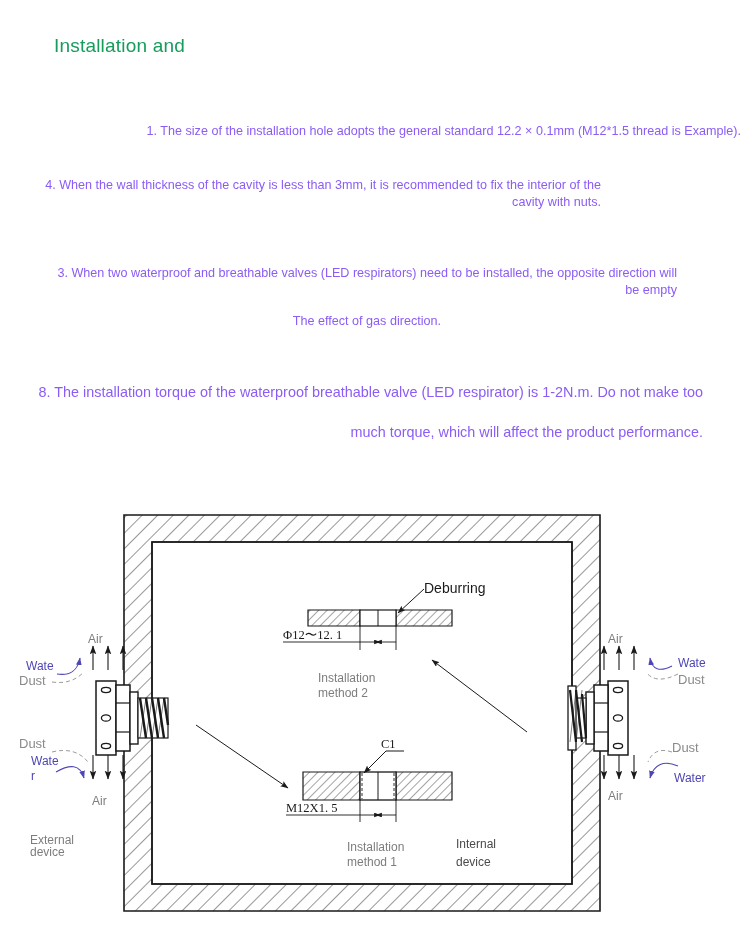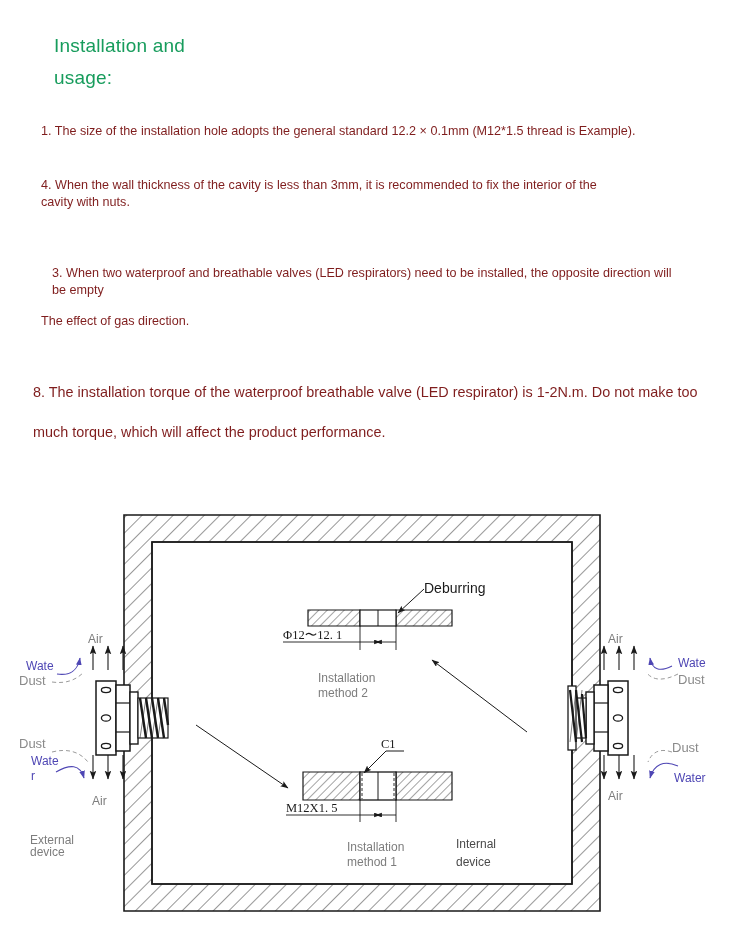--- a/index.html
+++ b/index.html
@@ -24,23 +24,24 @@
     font-size: 19px;
     line-height: 32px;
     color: #179c5c;
     letter-spacing: .2px;
     margin-left: 40px;
   }
   .heading span { display: block; }
 
   .para {
     position: absolute;
-    color: #7f1d1d;
+    color: #8b5cf6;
     font-size: 12.6px;
     line-height: 17px;
+    text-align: right;
   }
   .p1 { left: 41px; top: 123px; width: 700px; }
   .p2 { left: 41px; top: 177px; width: 560px; }
   .p3 { left: 52px; top: 265px; width: 625px; }
   .p3b { left: 41px; top: 313px; width: 400px; }
   .p4 {
     left: 33px; top: 372px; width: 670px;
     font-size: 14.4px; line-height: 40px;
   }
 
@@ -73,21 +74,20 @@
     fill: #1a1a1a;
   }
 </style>
 </head>
 <body>
 
 <div id="doc">
 
   <div class="heading">
     <span>Installation and</span>
-    <span>usage:</span>
   </div>
 
   <div class="para p1">1. The size of the installation hole adopts the general standard 12.2 × 0.1mm (M12*1.5 thread is Example).</div>
   <div class="para p2">4. When the wall thickness of the cavity is less than 3mm, it is recommended to fix the interior of the cavity with nuts.</div>
   <div class="para p3">3. When two waterproof and breathable valves (LED respirators) need to be installed, the opposite direction will be empty</div>
   <div class="para p3b">The effect of gas direction.</div>
   <div class="para p4">8. The installation torque of the waterproof breathable valve (LED respirator) is 1-2N.m. Do not make too much torque, which will affect the product performance.</div>
 
 </div>
 

